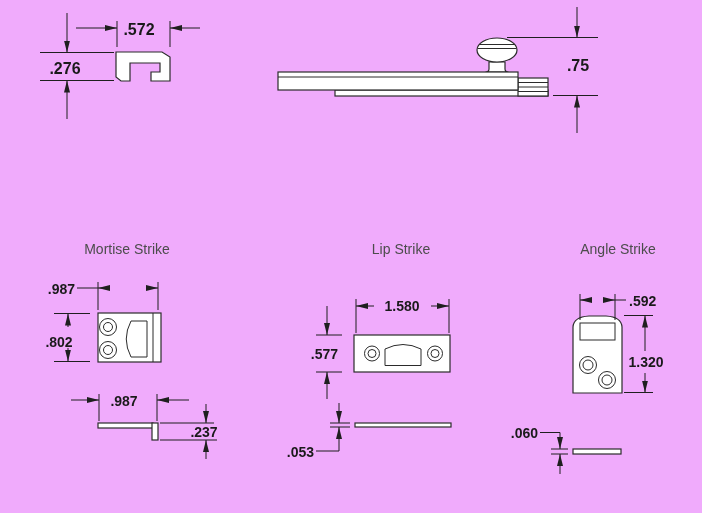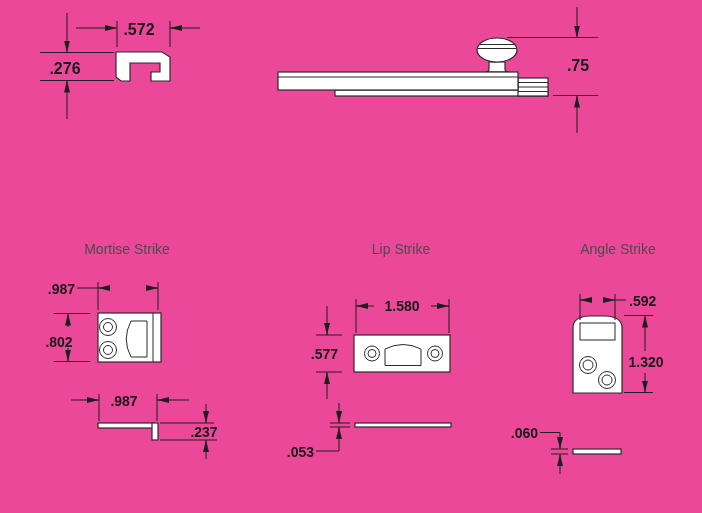--- a/index.html
+++ b/index.html
@@ -1,16 +1,16 @@
 <!DOCTYPE html>
 <html><head>
 <meta charset="utf-8">
 <style>
   html,body{margin:0;padding:0;background:#ffffff;}
-  .stage{position:relative;width:702px;height:513px;background:#ec4899;overflow:hidden;}
+  .stage{position:relative;width:702px;height:513px;background:#f0abfc;overflow:hidden;}
   svg text{font-family:"Liberation Sans","DejaVu Sans",sans-serif;}
   .dim-text-lg{font-size:16px;font-weight:bold;fill:#1a1a1a;}
   .dim-text{font-size:14px;font-weight:bold;fill:#1a1a1a;}
   .title-text{font-size:14px;fill:#4c4c4c;}
   .part{fill:#ffffff;stroke:#2b2b2b;stroke-width:1.2;}
   .part-thin{fill:none;stroke:#2b2b2b;stroke-width:1;}
   .dim{fill:none;stroke:#1f1f1f;stroke-width:1;}
 </style>
 </head>
 <body>

